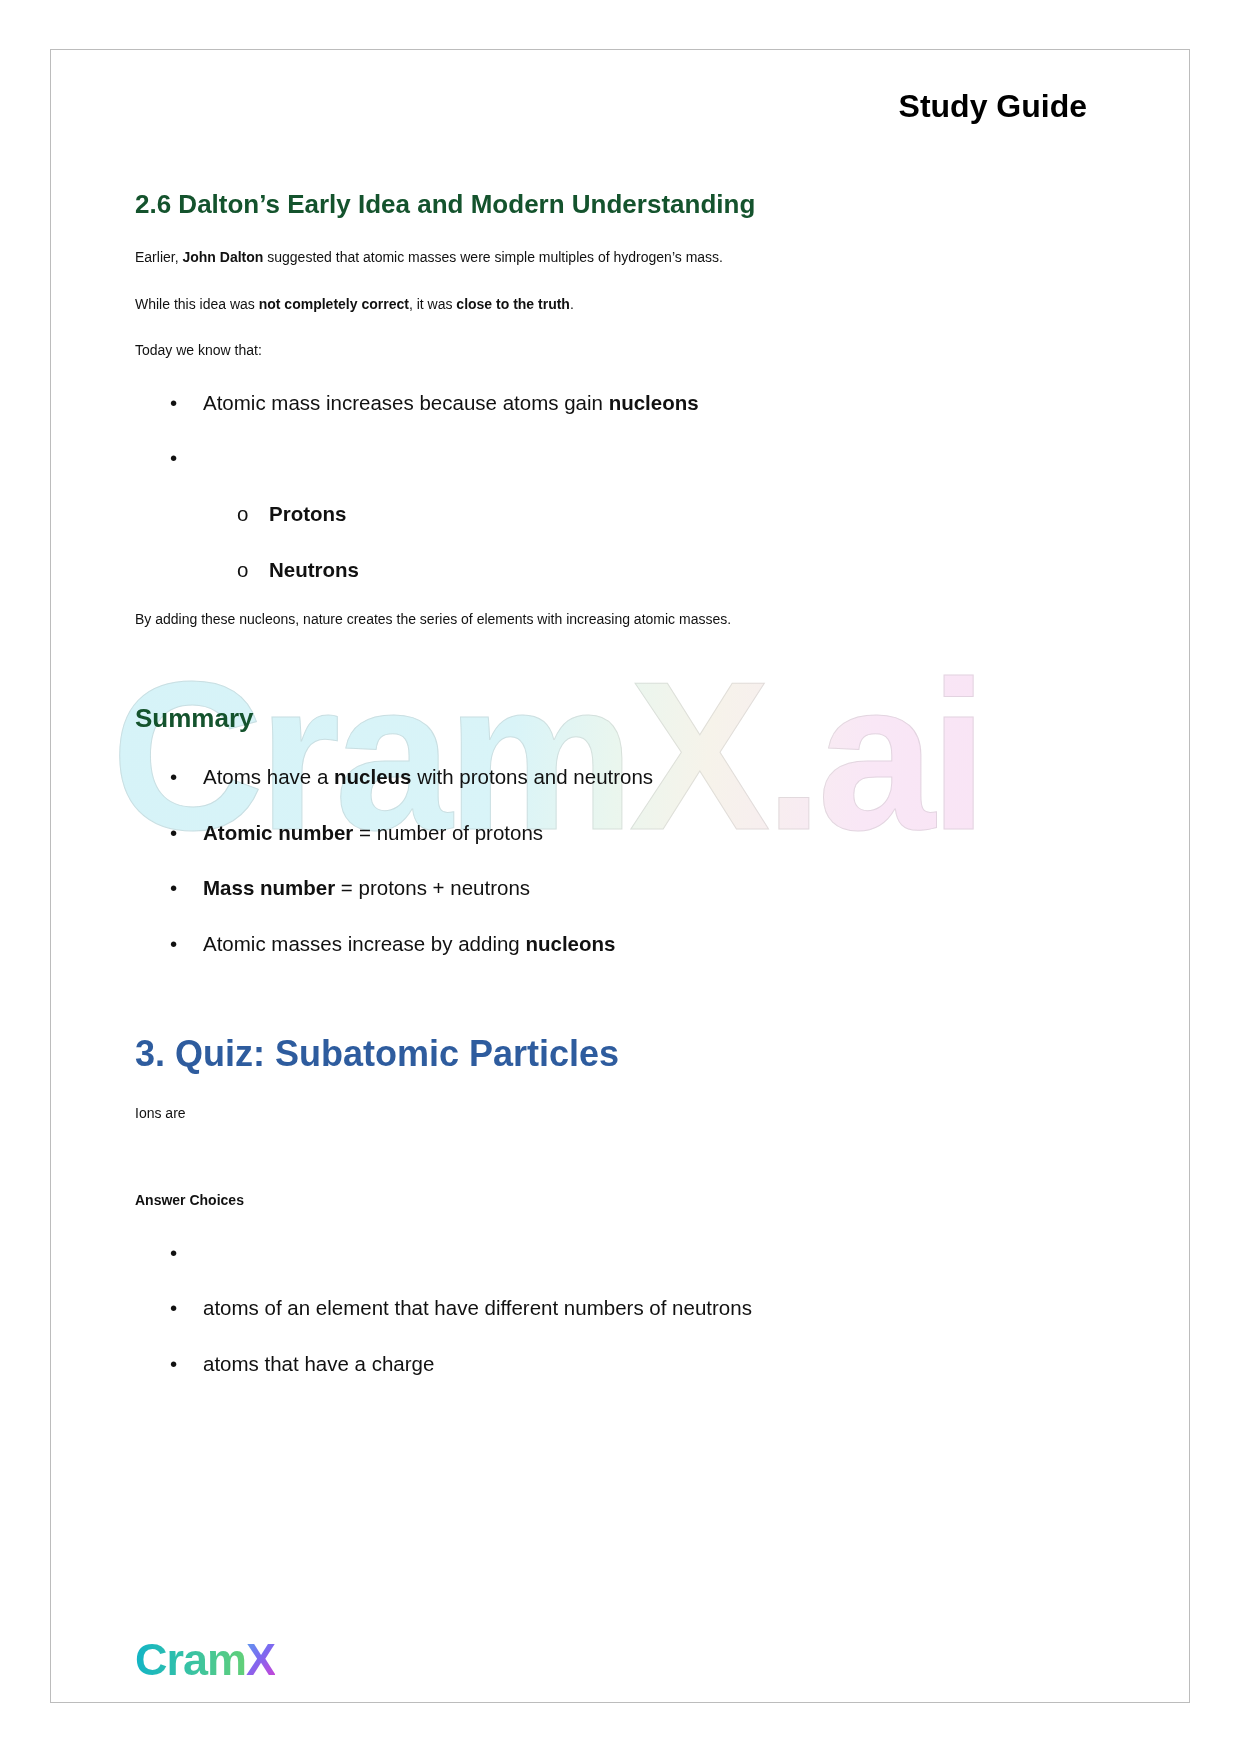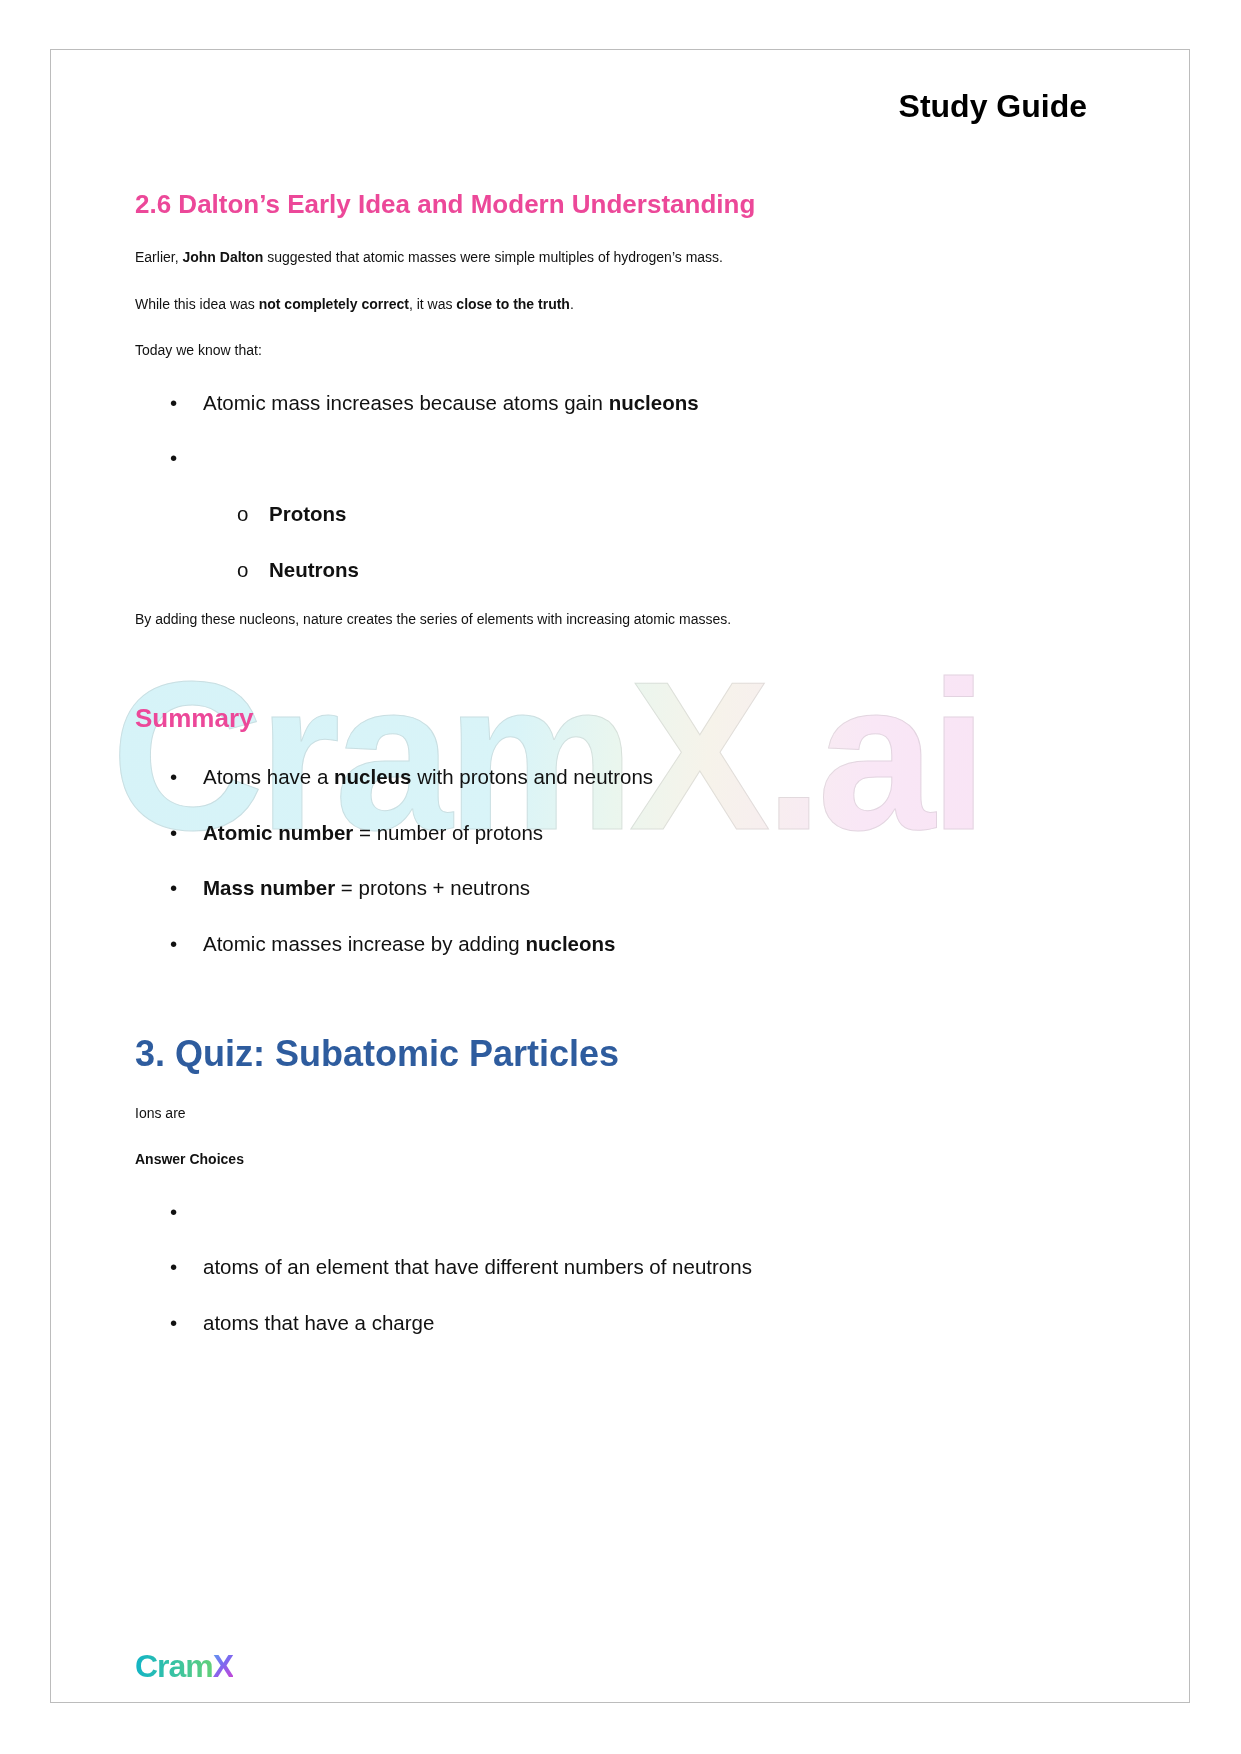--- a/index.html
+++ b/index.html
@@ -27,45 +27,45 @@
     -webkit-text-stroke:1px rgba(150,150,150,0.22);
     pointer-events:none;
   }
   .content{position:relative;z-index:1;padding:30px 84px 0 84px;}
   .header-title{
     text-align:right;padding-right:18px;
     font-size:32px;font-weight:bold;color:#000;
     margin-top:8px;
   }
   .h2{
-    color:#ec4899;font-size:26px;font-weight:bold;
+    color:#14532d;font-size:26px;font-weight:bold;
     margin:64px 0 0 0;line-height:1.2;
   }
   .h2.summary-h{margin-top:74px;}
   .h1-quiz{
     color:#2E5C9E;font-size:36px;font-weight:bold;
     margin:76px 0 0 0;line-height:1.2;
   }
   .p{
     font-size:14px;line-height:1.25;
     margin:29px 0 0 0;
   }
   .li{
     display:flex;
     font-size:20.5px;line-height:1.25;
     margin:30px 0 0 0;
   }
   .li .mk{flex:0 0 68px;padding-left:35px;box-sizing:border-box;}
   .li.sub .mk{flex:0 0 134px;padding-left:102px;}
-  .answer-label{font-weight:bold;margin-top:29px;}
+  .answer-label{font-weight:bold;margin-top:70px;}
   .qspacer{margin-top:26px;}
   b{font-weight:bold;}
   .footer-logo{
     position:absolute;left:84px;bottom:20px;z-index:1;
-    font-size:32px;font-weight:bold;letter-spacing:-1px;line-height:1;
+    font-size:45px;font-weight:bold;letter-spacing:-1px;line-height:1;
     white-space:nowrap;
   }
   .logo-cram{
     background:linear-gradient(92deg,#12b4c6 0%,#3cc4a0 55%,#63d077 100%);
     -webkit-background-clip:text;background-clip:text;color:transparent;
   }
   .logo-x{
     background:linear-gradient(135deg,#58a7ee 0%,#7b6bf0 45%,#b04fe0 75%,#d23ecb 100%);
     -webkit-background-clip:text;background-clip:text;color:transparent;
   }

